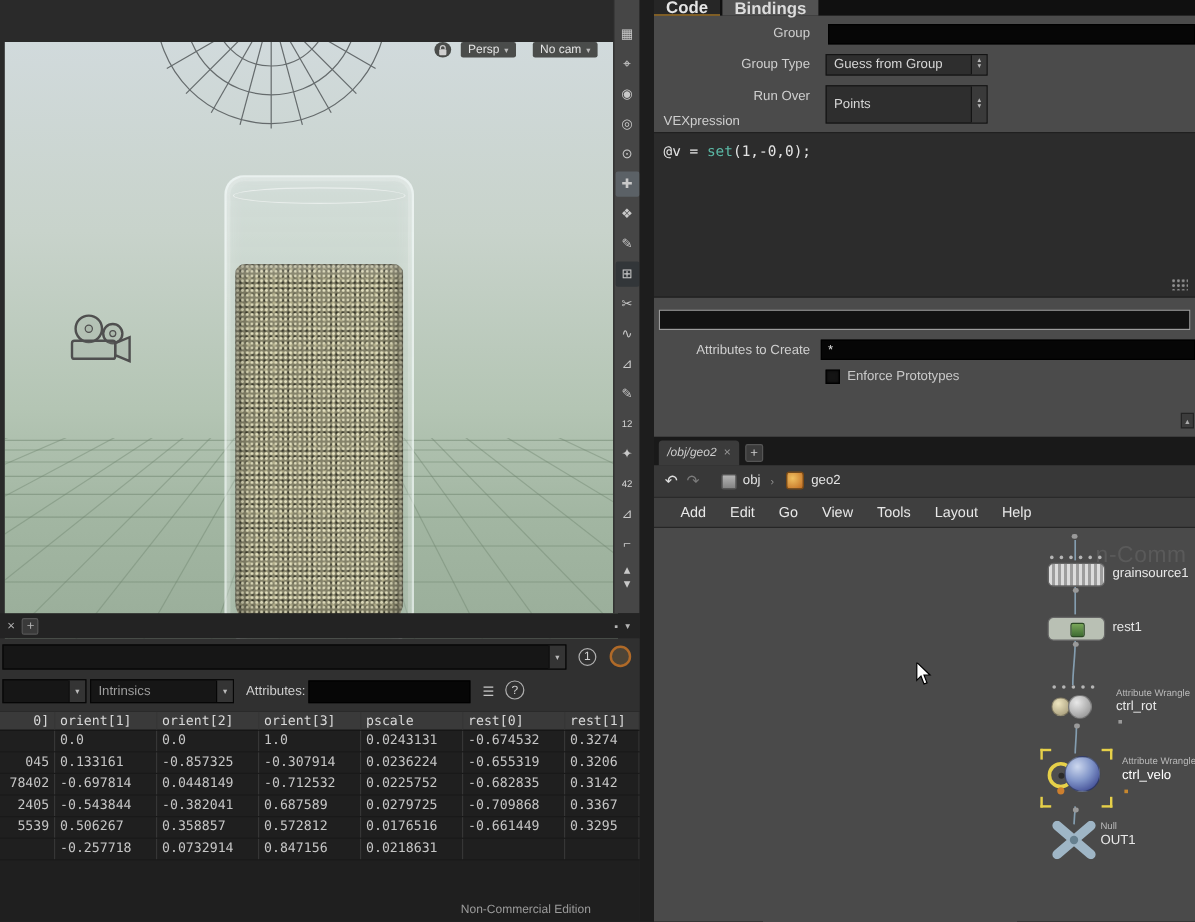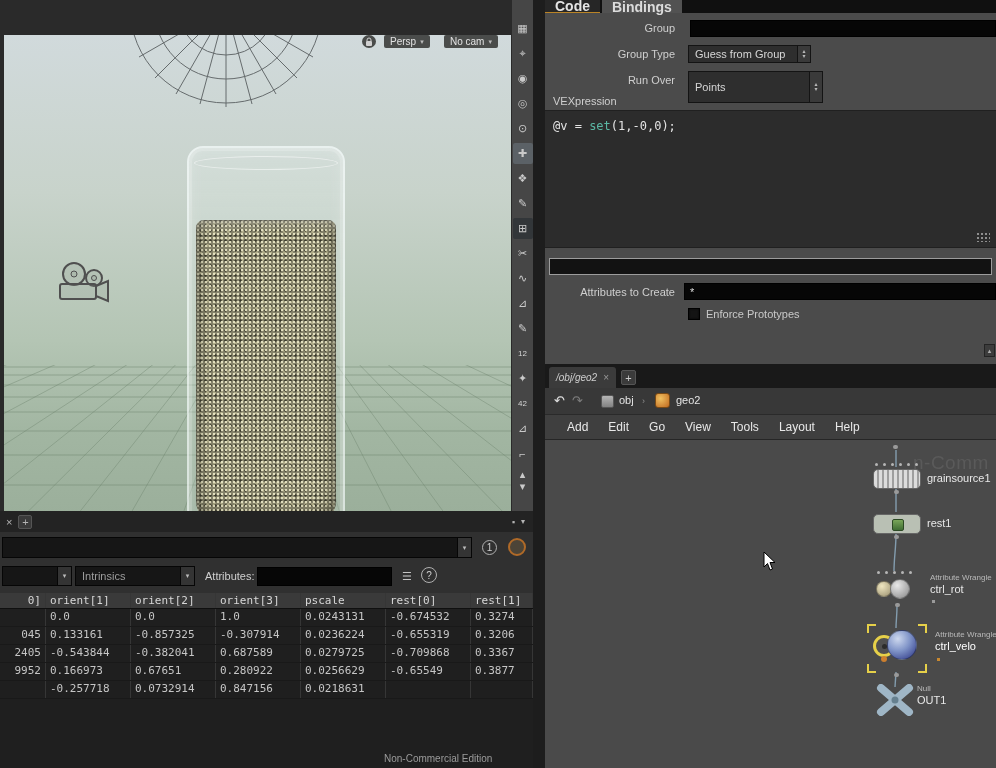--- a/index.html
+++ b/index.html
@@ -281,36 +281,45 @@
     <div class="sr">
         <div class="sc r">045</div>
         <div class="sc">0.133161</div>
         <div class="sc">-0.857325</div>
         <div class="sc">-0.307914</div>
         <div class="sc">0.0236224</div>
         <div class="sc">-0.655319</div>
         <div class="sc">0.3206</div>
       </div>
     <div class="sr">
+        <div class="sc r">78402</div>
+        <div class="sc">-0.697814</div>
+        <div class="sc">0.0448149</div>
+        <div class="sc">-0.712532</div>
+        <div class="sc">0.0225752</div>
+        <div class="sc">-0.682835</div>
+        <div class="sc">0.3142</div>
+      </div>
+    <div class="sr">
         <div class="sc r">2405</div>
         <div class="sc">-0.543844</div>
         <div class="sc">-0.382041</div>
         <div class="sc">0.687589</div>
         <div class="sc">0.0279725</div>
         <div class="sc">-0.709868</div>
         <div class="sc">0.3367</div>
       </div>
     <div class="sr">
-        <div class="sc r">9952</div>
-        <div class="sc">0.166973</div>
-        <div class="sc">0.67651</div>
-        <div class="sc">0.280922</div>
-        <div class="sc">0.0256629</div>
-        <div class="sc">-0.65549</div>
-        <div class="sc">0.3877</div>
+        <div class="sc r">5539</div>
+        <div class="sc">0.506267</div>
+        <div class="sc">0.358857</div>
+        <div class="sc">0.572812</div>
+        <div class="sc">0.0176516</div>
+        <div class="sc">-0.661449</div>
+        <div class="sc">0.3295</div>
       </div>
     <div class="sr">
         <div class="sc r"></div>
         <div class="sc">-0.257718</div>
         <div class="sc">0.0732914</div>
         <div class="sc">0.847156</div>
         <div class="sc">0.0218631</div>
         <div class="sc"></div>
         <div class="sc"></div>
       </div>
@@ -320,21 +329,21 @@
   <div class="param-pane">
     <div class="ptabs">
       <div class="ptab sel">Code</div>
       <div class="ptab unsel">Bindings</div>
     </div>
 
     <div class="plabel" style="left:0;top:22px;">Group</div>
     <input class="textfield" style="position: absolute; left: 145px; top: 20px; width: 306px; height: 17px;" readonly="" value="">
 
     <div class="plabel" style="left:0;top:48px;">Group Type</div>
-    <div class="dd raised" style="position:absolute;left:143px;top:45px;width:123px;height:18px;">
+    <div class="dd raised" style="position:absolute;left:143px;top:45px;width:135px;height:18px;">
       <span class="txt">Guess from Group</span>
       <span class="spin">
           <span>▴</span>
           <span>▾</span>
         </span>
     </div>
 
     <div class="plabel" style="left:0;top:74px;">Run Over</div>
     <div class="dd raised" style="position:absolute;left:143px;top:71px;width:135px;height:32px;">
       <span class="txt">Points</span>

